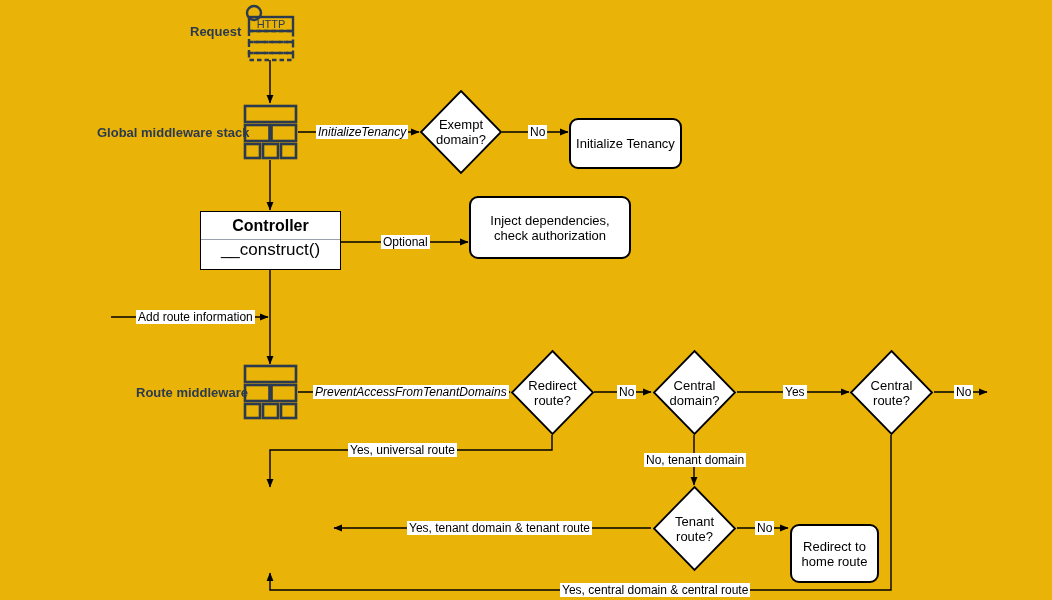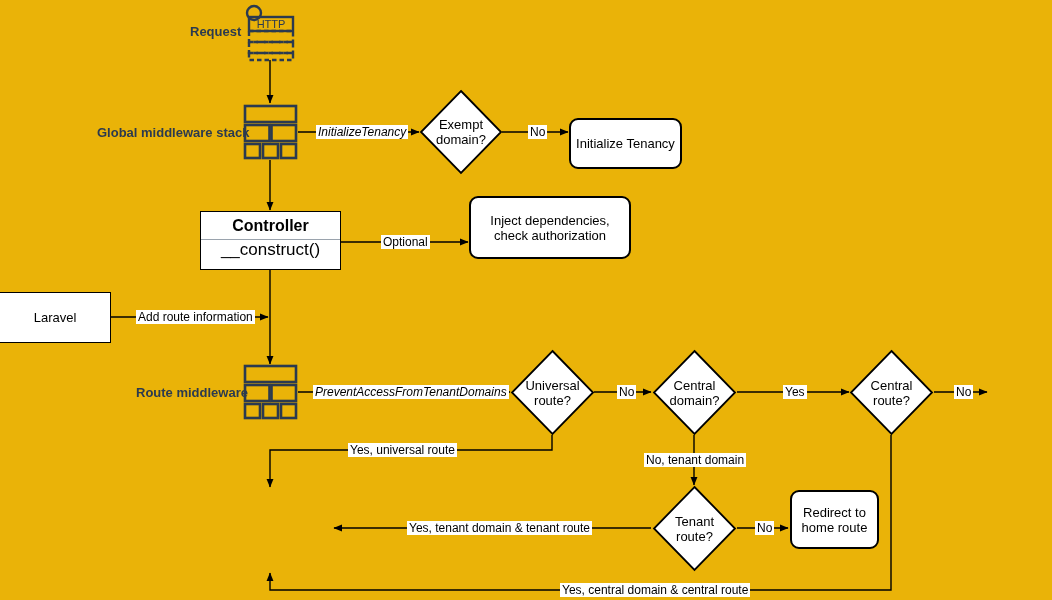--- a/index.html
+++ b/index.html
@@ -222,31 +222,28 @@
     <div class="member">__construct()</div>
   </div>
 
   <div class="node rounded" style="left:469px; top:196px; width:162px; height:63px;">
     <span>
       <span style="display:block">Inject dependencies,</span>
       <span style="display:block">check authorization</span>
     </span>
   </div>
 
-  <div class="node rect" style="left:-1px; top:292px; width:112px; height:51px;">
-    <span>Laravel</span>
-  </div>
 
   <div class="diamond" style="left:510px; top:349px; width:85px; height:87px;">
     <svg width="85" height="87" viewBox="0 0 85 87">
       <polygon points="42.5,2 83,43.5 42.5,85 2,43.5" fill="#ffffff" stroke="#000000" stroke-width="1.8"></polygon>
     </svg>
     <div class="dtext">
       <div>
-        <div>Universal</div>
+        <div>Redirect</div>
         <div>route?</div>
       </div>
     </div>
   </div>
 
   <div class="diamond" style="left:652px; top:349px; width:85px; height:87px;">
     <svg width="85" height="87" viewBox="0 0 85 87">
       <polygon points="42.5,2 83,43.5 42.5,85 2,43.5" fill="#ffffff" stroke="#000000" stroke-width="1.8"></polygon>
     </svg>
     <div class="dtext">
@@ -275,21 +272,21 @@
       <polygon points="42.5,2 83,43.5 42.5,85 2,43.5" fill="#ffffff" stroke="#000000" stroke-width="1.8"></polygon>
     </svg>
     <div class="dtext">
       <div>
         <div>Tenant</div>
         <div>route?</div>
       </div>
     </div>
   </div>
 
-  <div class="node rounded" style="left:790px; top:490px; width:89px; height:59px;">
+  <div class="node rounded" style="left:790px; top:524px; width:89px; height:59px;">
     <span>
       <span style="display:block">Redirect to</span>
       <span style="display:block">home route</span>
     </span>
   </div>
 
 
   <div class="edge-label italic" style="left:316px; top:125px;">InitializeTenancy</div>
 
   <div class="edge-label" style="left:528px; top:125px;">No</div>

